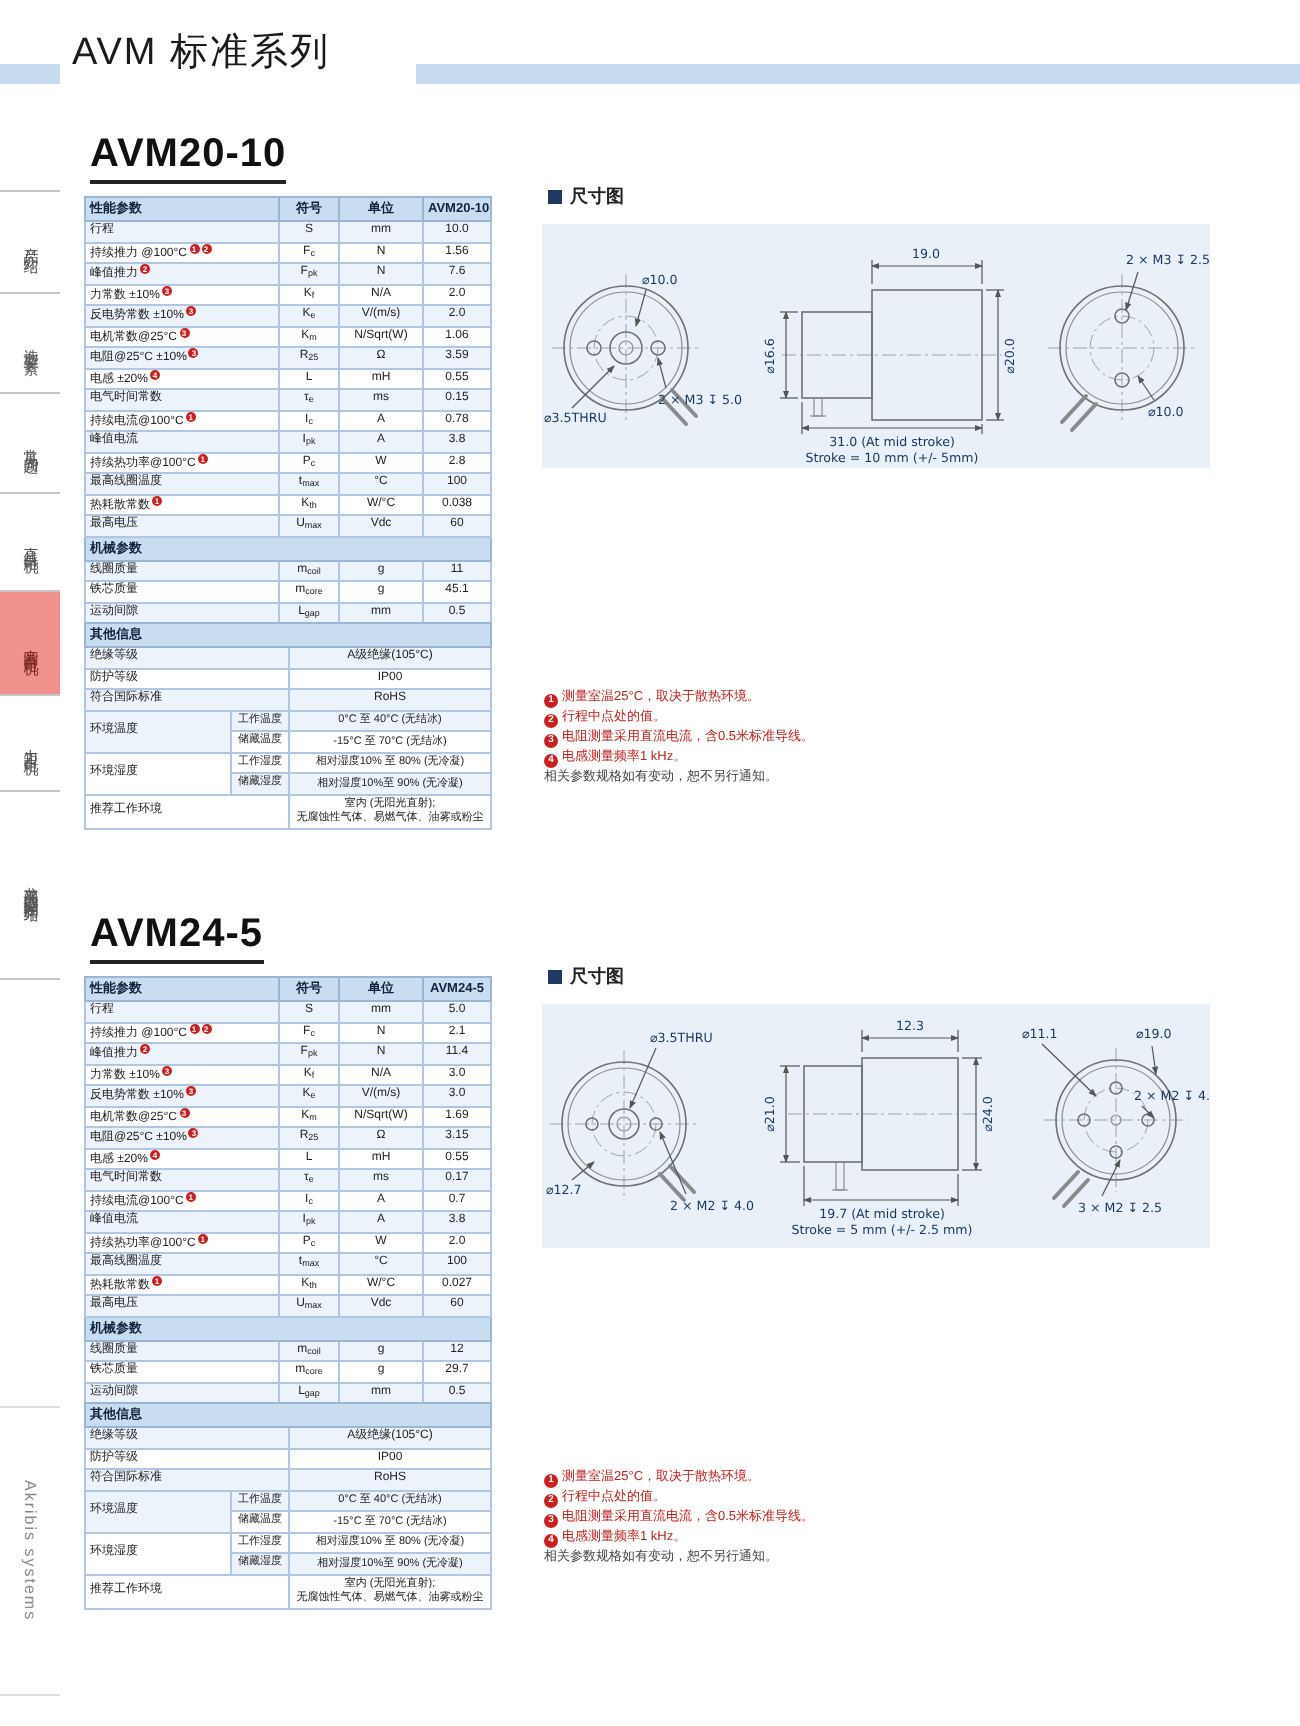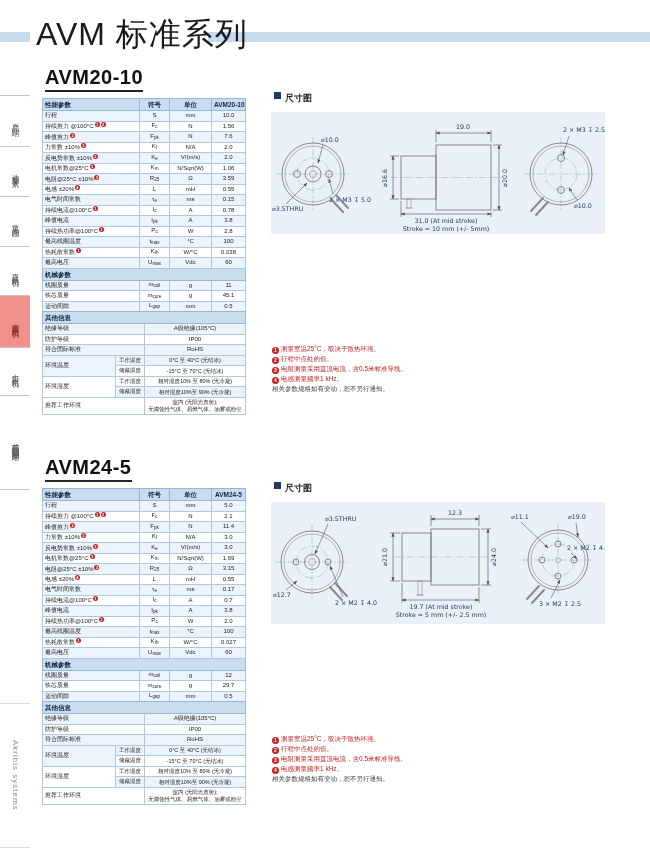--- a/index.html
+++ b/index.html
@@ -1,19 +1,19 @@
 <!DOCTYPE html>
 <html><head>
 <meta charset="utf-8">
 <style>
   html,body{margin:0;padding:0;}
   body{width:650px;height:863px;position:relative;background:#fff;overflow:hidden;
        font-family:"Liberation Sans","DejaVu Sans",sans-serif;color:#222;}
   
-  .h1{position:absolute;left:36px;top:13px;font-size:32px;font-weight:500;letter-spacing:1px;color:#1a1a1a;}
+  .h1{position:absolute;left:36px;top:13px;font-size:19px;font-weight:500;letter-spacing:1px;color:#1a1a1a;}
   .bar{position:absolute;top:32px;height:10px;background:#c6dcee;}
   .bar.l{left:0;width:30px;}
   .bar.r{left:208px;width:442px;}
   
   .side-item{position:absolute;left:0;width:30px;writing-mode:vertical-rl;display:flex;align-items:center;justify-content:center;
     font-size:7.5px;color:#555;letter-spacing:2px;border-top:1px solid #c6c6c6;box-sizing:border-box;cursor:pointer;}
   .side-item.last{border-bottom:1px solid #c6c6c6;}
   .side-item.active{background:#f1918c;color:#7c2823;}
   .brand{position:absolute;left:0;top:703px;height:145px;width:30px;writing-mode:vertical-rl;display:flex;align-items:center;justify-content:center;
     font-size:8px;color:#8a8a8a;letter-spacing:1px;border-top:1px solid #ddd;border-bottom:1px solid #ddd;box-sizing:border-box;}
@@ -28,21 +28,21 @@
   .spec tr.hd td{background:#c9ddf0;font-weight:bold;font-size:6.5px;height:11px;color:#10243e;border-color:#9ab6d6;}
   .spec tr.b td{background:#ecf3fa;}
   .spec tr.w td{background:#fff;}
   .spec .c{text-align:center;}
   .spec .cs{font-size:5.5px;text-align:center;padding:0 1px;}
   .spec .sm{font-size:5.5px;line-height:6.5px;white-space:normal;}
   .spec sub{font-size:4.5px;vertical-align:-1px;}
   .fn{display:inline-block;width:5px;height:5px;border-radius:50%;background:#cc1f1f;color:#fff;font-size:4px;line-height:5px;
       text-align:center;vertical-align:2px;margin-left:1px;font-weight:bold;}
   
-  .dimlabel{position:absolute;left:274px;font-size:9px;font-weight:bold;color:#222;display:flex;align-items:flex-start;}
+  .dimlabel{position:absolute;left:274px;font-size:9px;font-weight:bold;color:#222;display:flex;align-items:center;}
   .sq{display:inline-block;width:7px;height:7px;background:#1f3864;margin-right:4px;}
   .panel{position:absolute;left:271px;width:334px;height:122px;background:#e9f0f7;}
   svg text{fill:#17375e;font-size:6.3px;font-family:"DejaVu Sans","Liberation Sans",sans-serif;}
   .dl{stroke:#707070;stroke-width:.8;fill:none;}
   .dl2{stroke:#8c8c8c;stroke-width:.6;fill:none;}
   .cl{stroke:#9aa4ae;stroke-width:.5;fill:none;stroke-dasharray:7 2 1.5 2;}
   .dim{stroke:#555;stroke-width:.6;fill:none;}
   .lead{stroke:#8a8a8a;stroke-width:2;stroke-linecap:round;}
   
   .notes{position:absolute;left:272px;width:310px;font-size:6.5px;color:#bf1d1d;line-height:10px;}

